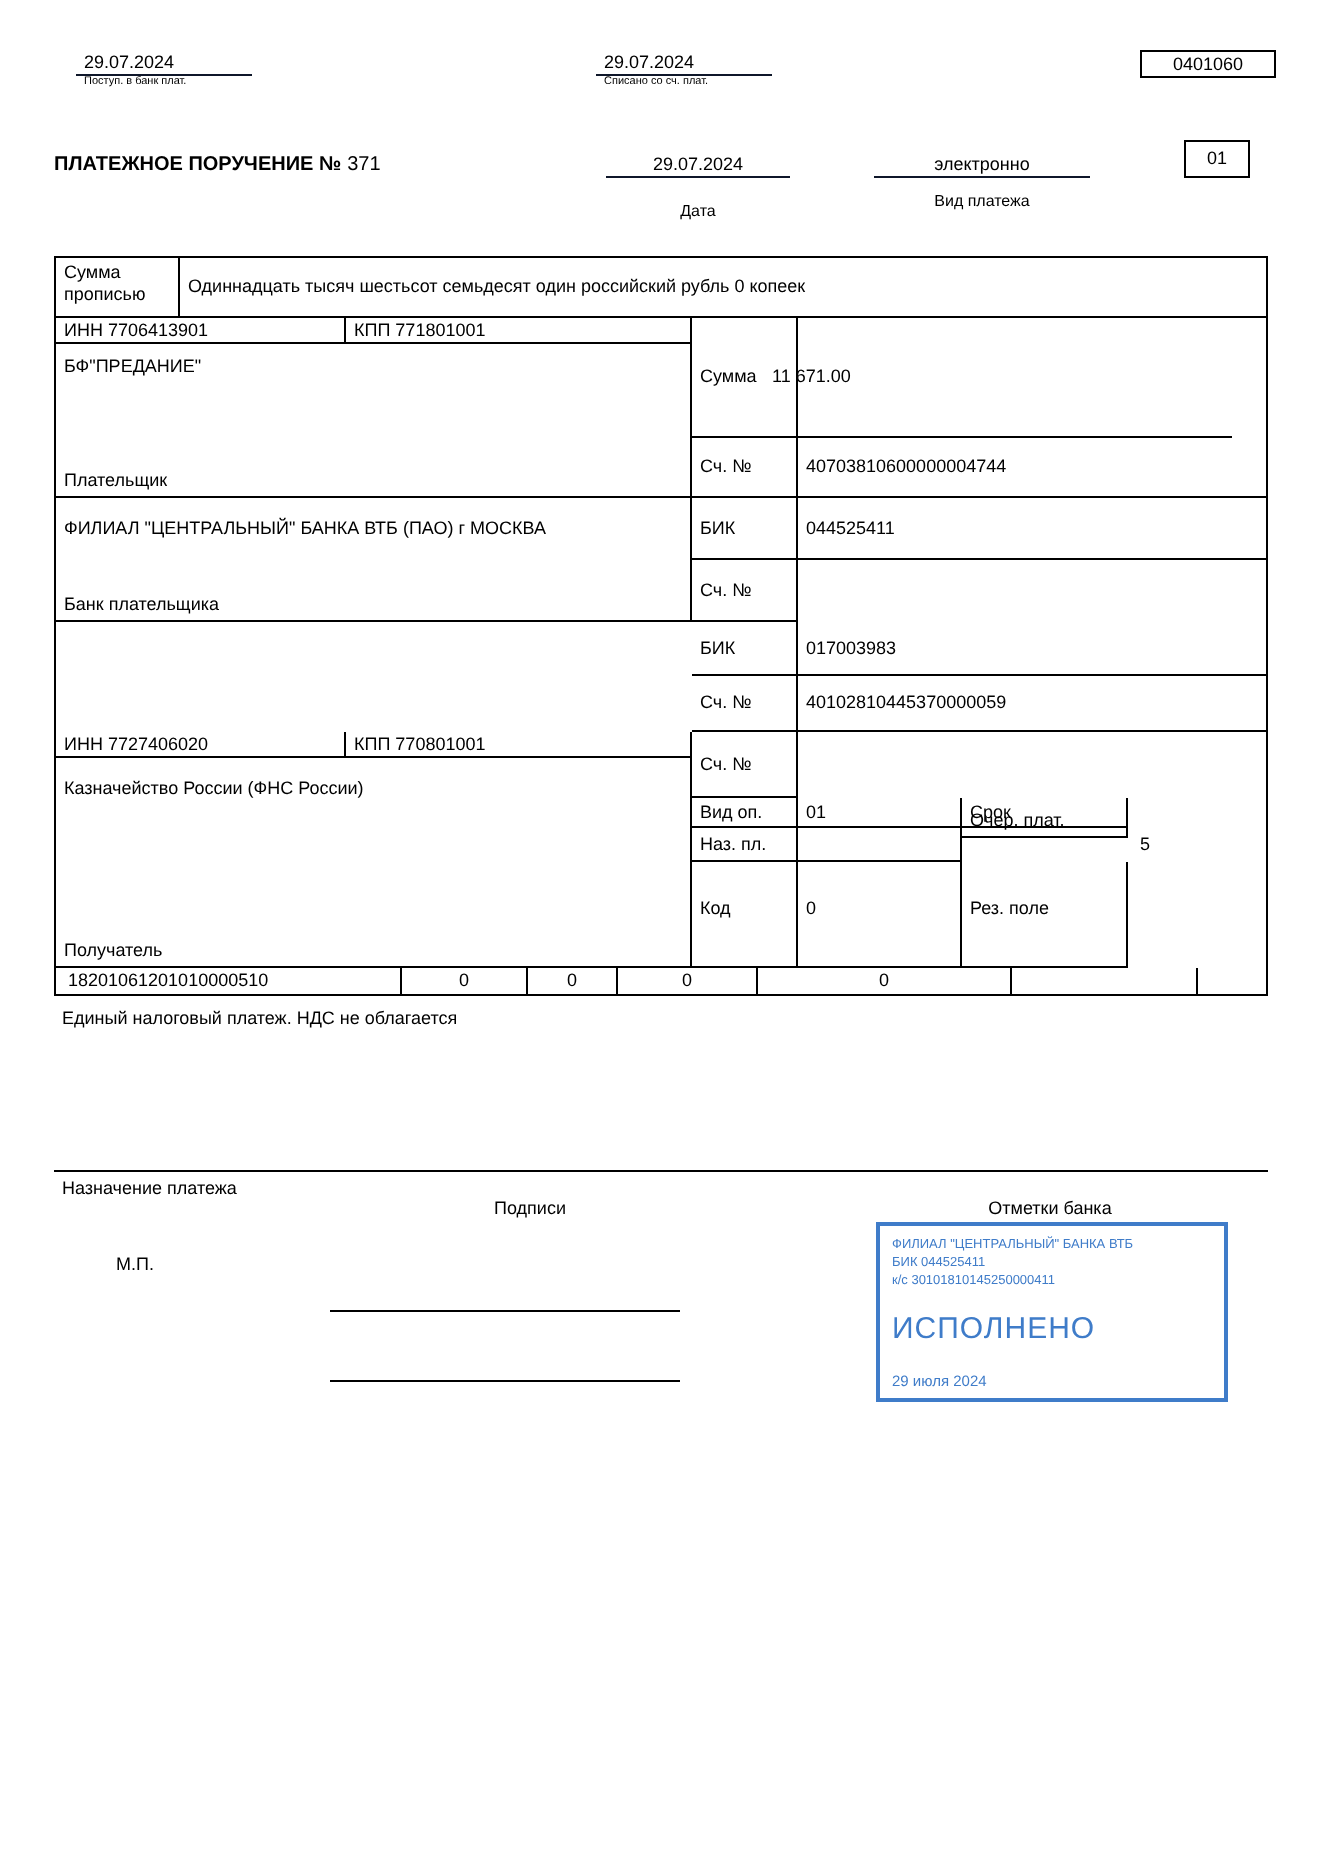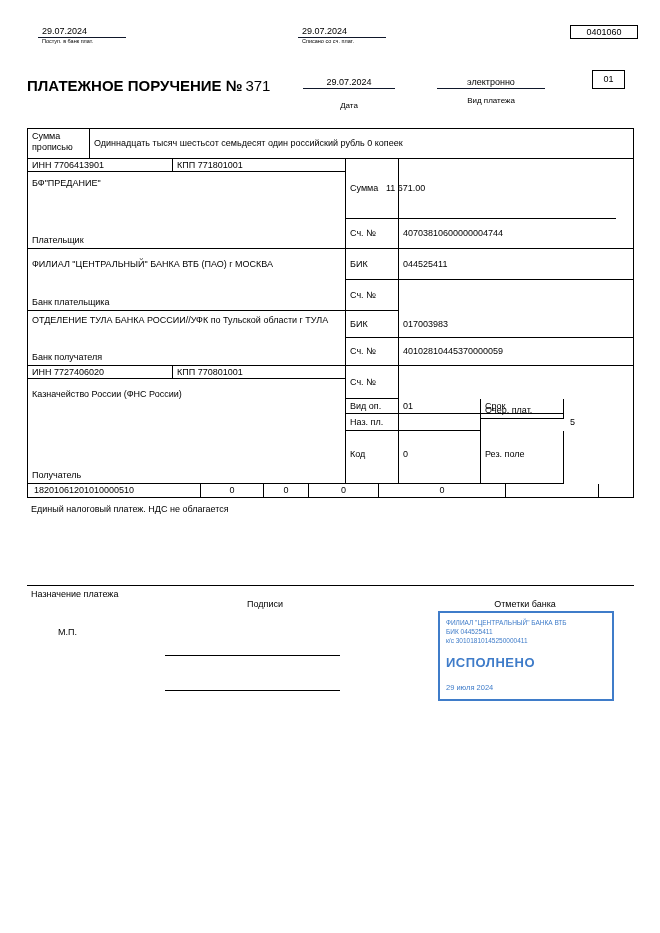--- a/index.html
+++ b/index.html
@@ -2,36 +2,36 @@
 <html><head>
 <meta charset="utf-8">
 <style>
   *{margin:0;padding:0;box-sizing:border-box}
   html,body{background:#e8e8e8}
   body{font-family:"Liberation Sans",sans-serif;color:#000}
   .page{position:relative;width:660px;height:933px;background:#fff;overflow:hidden;margin:0 auto}
   .abs{position:absolute}
   .fs8{font-size:8px}
   .fs9{font-size:9px}
-  .fs11{font-size:15px;font-weight:bold}
+  .fs11{font-size:10px;font-weight:bold}
   .tiny{font-size:5.5px;line-height:7px}
   .uline{border-bottom:1px solid #0f172a;padding-bottom:1px}
   .center{text-align:center}
   .lpad{padding-left:4px}
   .box{border:1px solid #000;text-align:center}
   .table{border:1px solid #000}
   .cell{position:absolute;font-size:9px;line-height:1.2;padding:2px 4px;overflow:hidden}
   .br{border-right:1px solid #000}
   .bb{border-bottom:1px solid #000}
   .vc{display:flex;align-items:center;padding-top:0;padding-bottom:0}
   .tc{justify-content:center;text-align:center}
   .bottom-label{position:absolute;left:4px;bottom:2px;font-size:9px}
   .hline{position:absolute;border-top:1px solid #000;height:0}
   .stamp{position:absolute;border:2px solid #3f7cc9;color:#3f7cc9;padding:5px 6px;font-size:6.5px;line-height:1.4}
-  .stamp .status{font-size:13px;font-weight:bold;margin-top:9px;letter-spacing:.5px}
+  .stamp .status{font-size:15px;font-weight:normal;margin-top:9px;letter-spacing:.5px}
   .stamp .sdate{font-size:7.5px;margin-top:11px}
 </style>
 </head>
 <body>
 
 <div class="page">
 
   <div class="abs" style="left:38px;top:26px;width:88px">
     <div class="uline fs9 lpad">29.07.2024</div>
     <div class="tiny lpad">Поступ. в банк плат.</div>
@@ -73,24 +73,20 @@
     <div class="cell bb vc" style="left:371px;top:90px;width:234px;height:30px">40703810600000004744</div>
 
     <div class="cell br bb" style="left:0;top:120px;width:318px;height:62px;padding-top:10px">
       <div>ФИЛИАЛ "ЦЕНТРАЛЬНЫЙ" БАНКА ВТБ (ПАО) г МОСКВА</div>
       <div class="bottom-label">Банк плательщика</div>
     </div>
     <div class="cell br bb vc" style="left:318px;top:120px;width:53px;height:31px">БИК</div>
     <div class="cell bb vc" style="left:371px;top:120px;width:234px;height:31px">044525411</div>
     <div class="cell br bb vc" style="left:318px;top:151px;width:53px;height:31px">Сч. №</div>
 
-    <div class="cell br bb" style="left:0;top:182px;width:318px;height:55px;padding-top:4px">
-      <div style="max-width:305px">ОТДЕЛЕНИЕ ТУЛА БАНКА РОССИИ//УФК по Тульской области г ТУЛА</div>
-      <div class="bottom-label">Банк получателя</div>
-    </div>
     <div class="cell br bb vc" style="left:318px;top:182px;width:53px;height:27px">БИК</div>
     <div class="cell bb vc" style="left:371px;top:182px;width:234px;height:27px">017003983</div>
     <div class="cell br bb vc" style="left:318px;top:209px;width:53px;height:28px">Сч. №</div>
     <div class="cell bb vc" style="left:371px;top:209px;width:234px;height:28px">40102810445370000059</div>
 
     <div class="cell br bb vc" style="left:0;top:237px;width:145px;height:13px">ИНН 7727406020</div>
     <div class="cell br bb vc" style="left:145px;top:237px;width:173px;height:13px">КПП 770801001</div>
 
     <div class="cell br bb" style="left:0;top:250px;width:318px;height:105px;padding-top:10px">
       <div>Казначейство России (ФНС России)</div>

